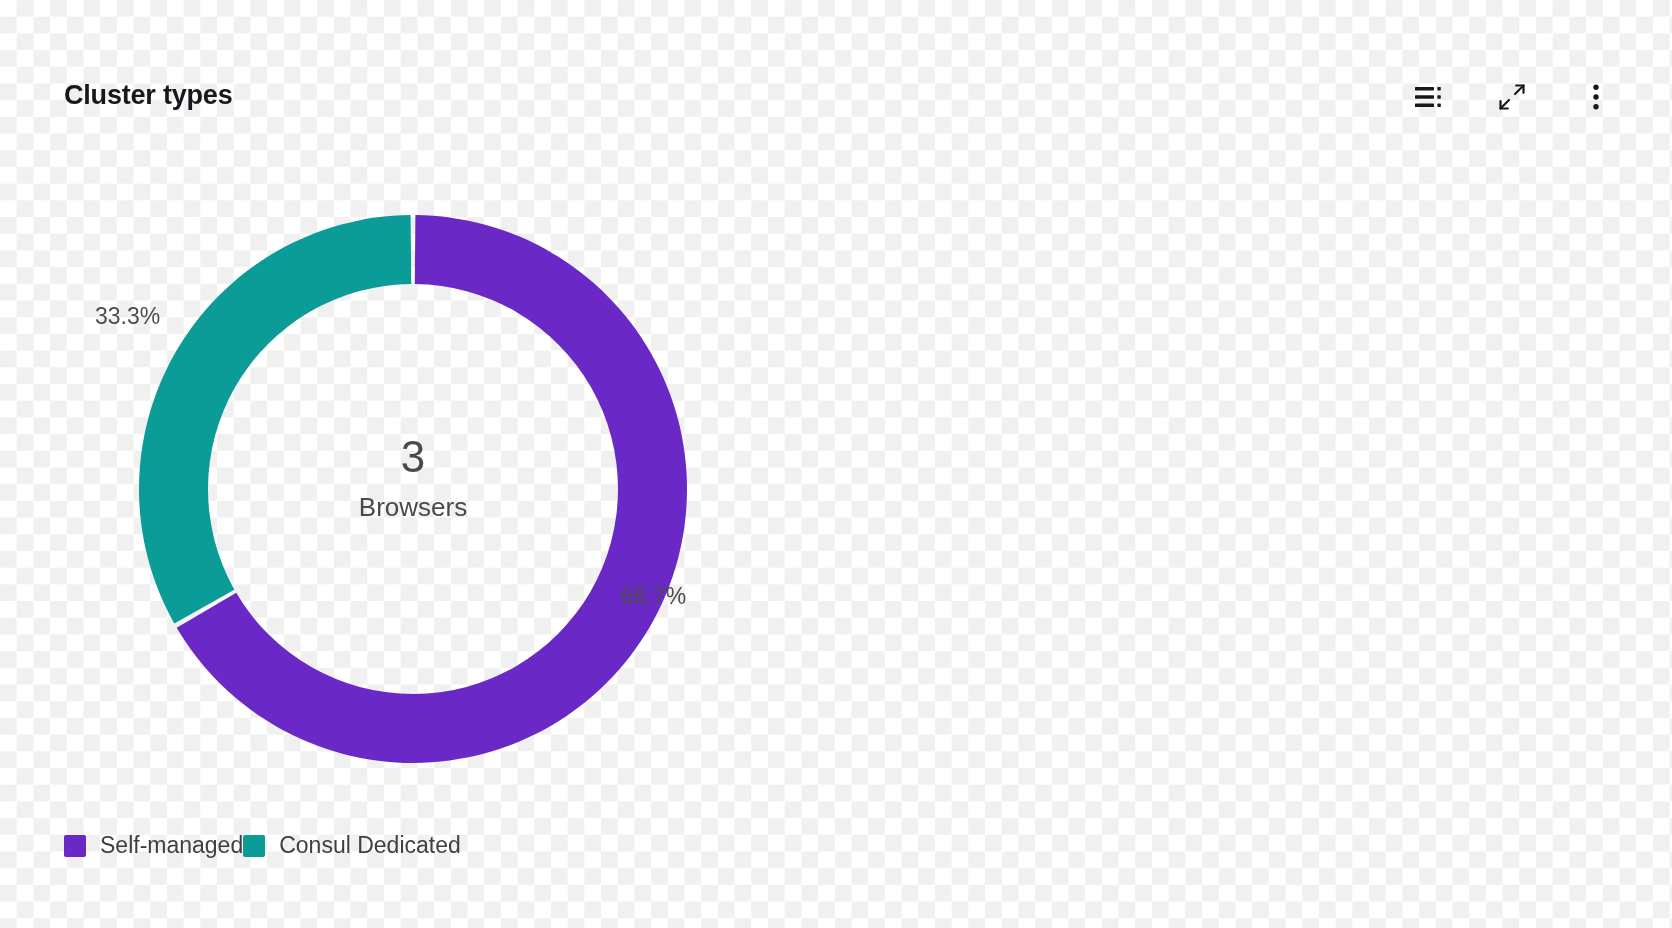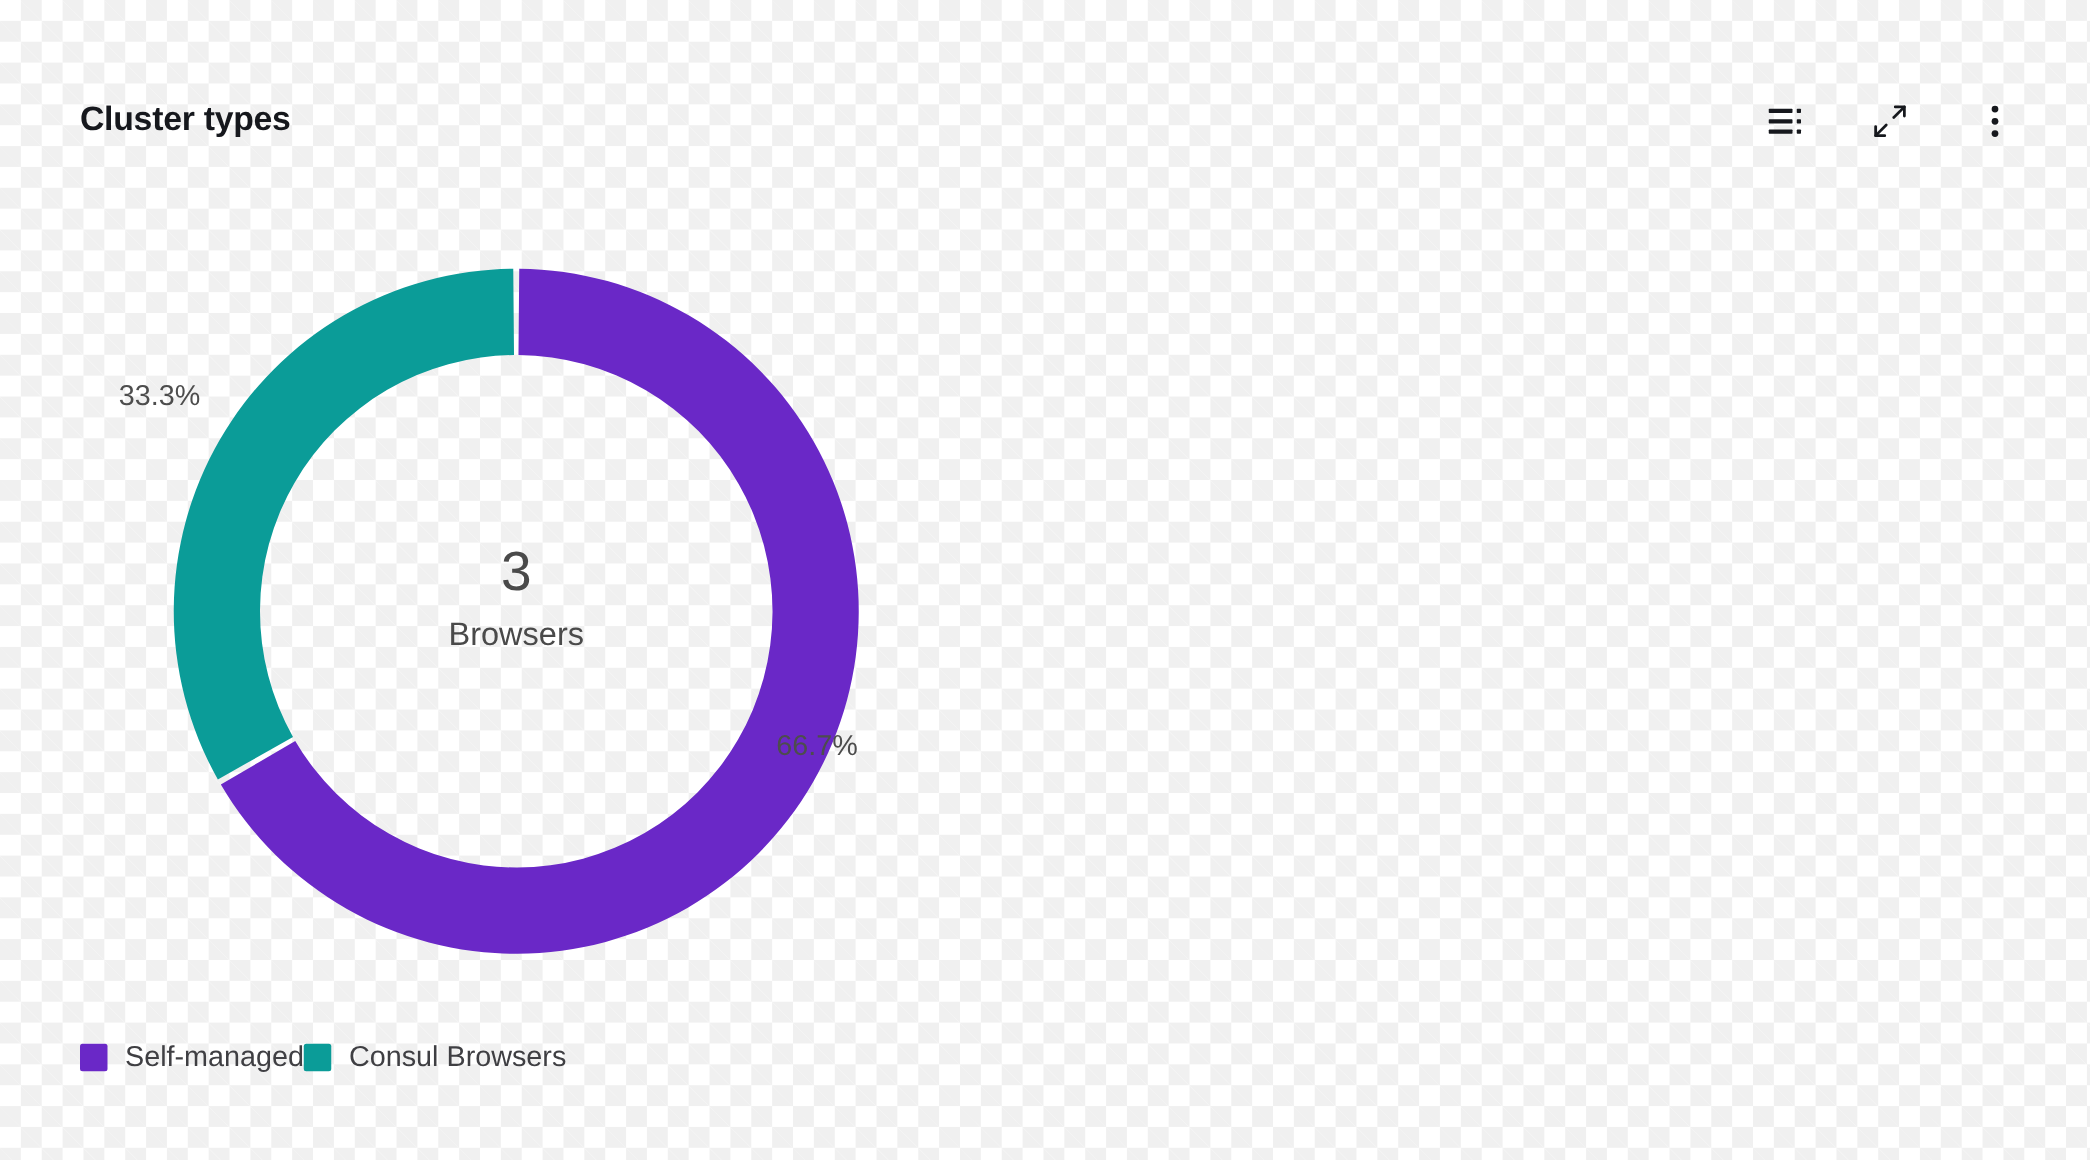--- a/index.html
+++ b/index.html
@@ -189,17 +189,17 @@
     </svg>
   </div>
 
   <div class="legend">
     <div class="legend-item">
       <span class="legend-swatch" id="sw0" style="background: rgb(106, 40, 199);"></span>
       <span class="legend-text">Self-managed</span>
     </div>
     <div class="legend-item">
       <span class="legend-swatch" id="sw1" style="background: rgb(11, 156, 152);"></span>
-      <span class="legend-text">Consul Browsers</span>
+      <span class="legend-text">Consul Dedicated</span>
     </div>
   </div>
 
 </div>
 
 </body></html>

